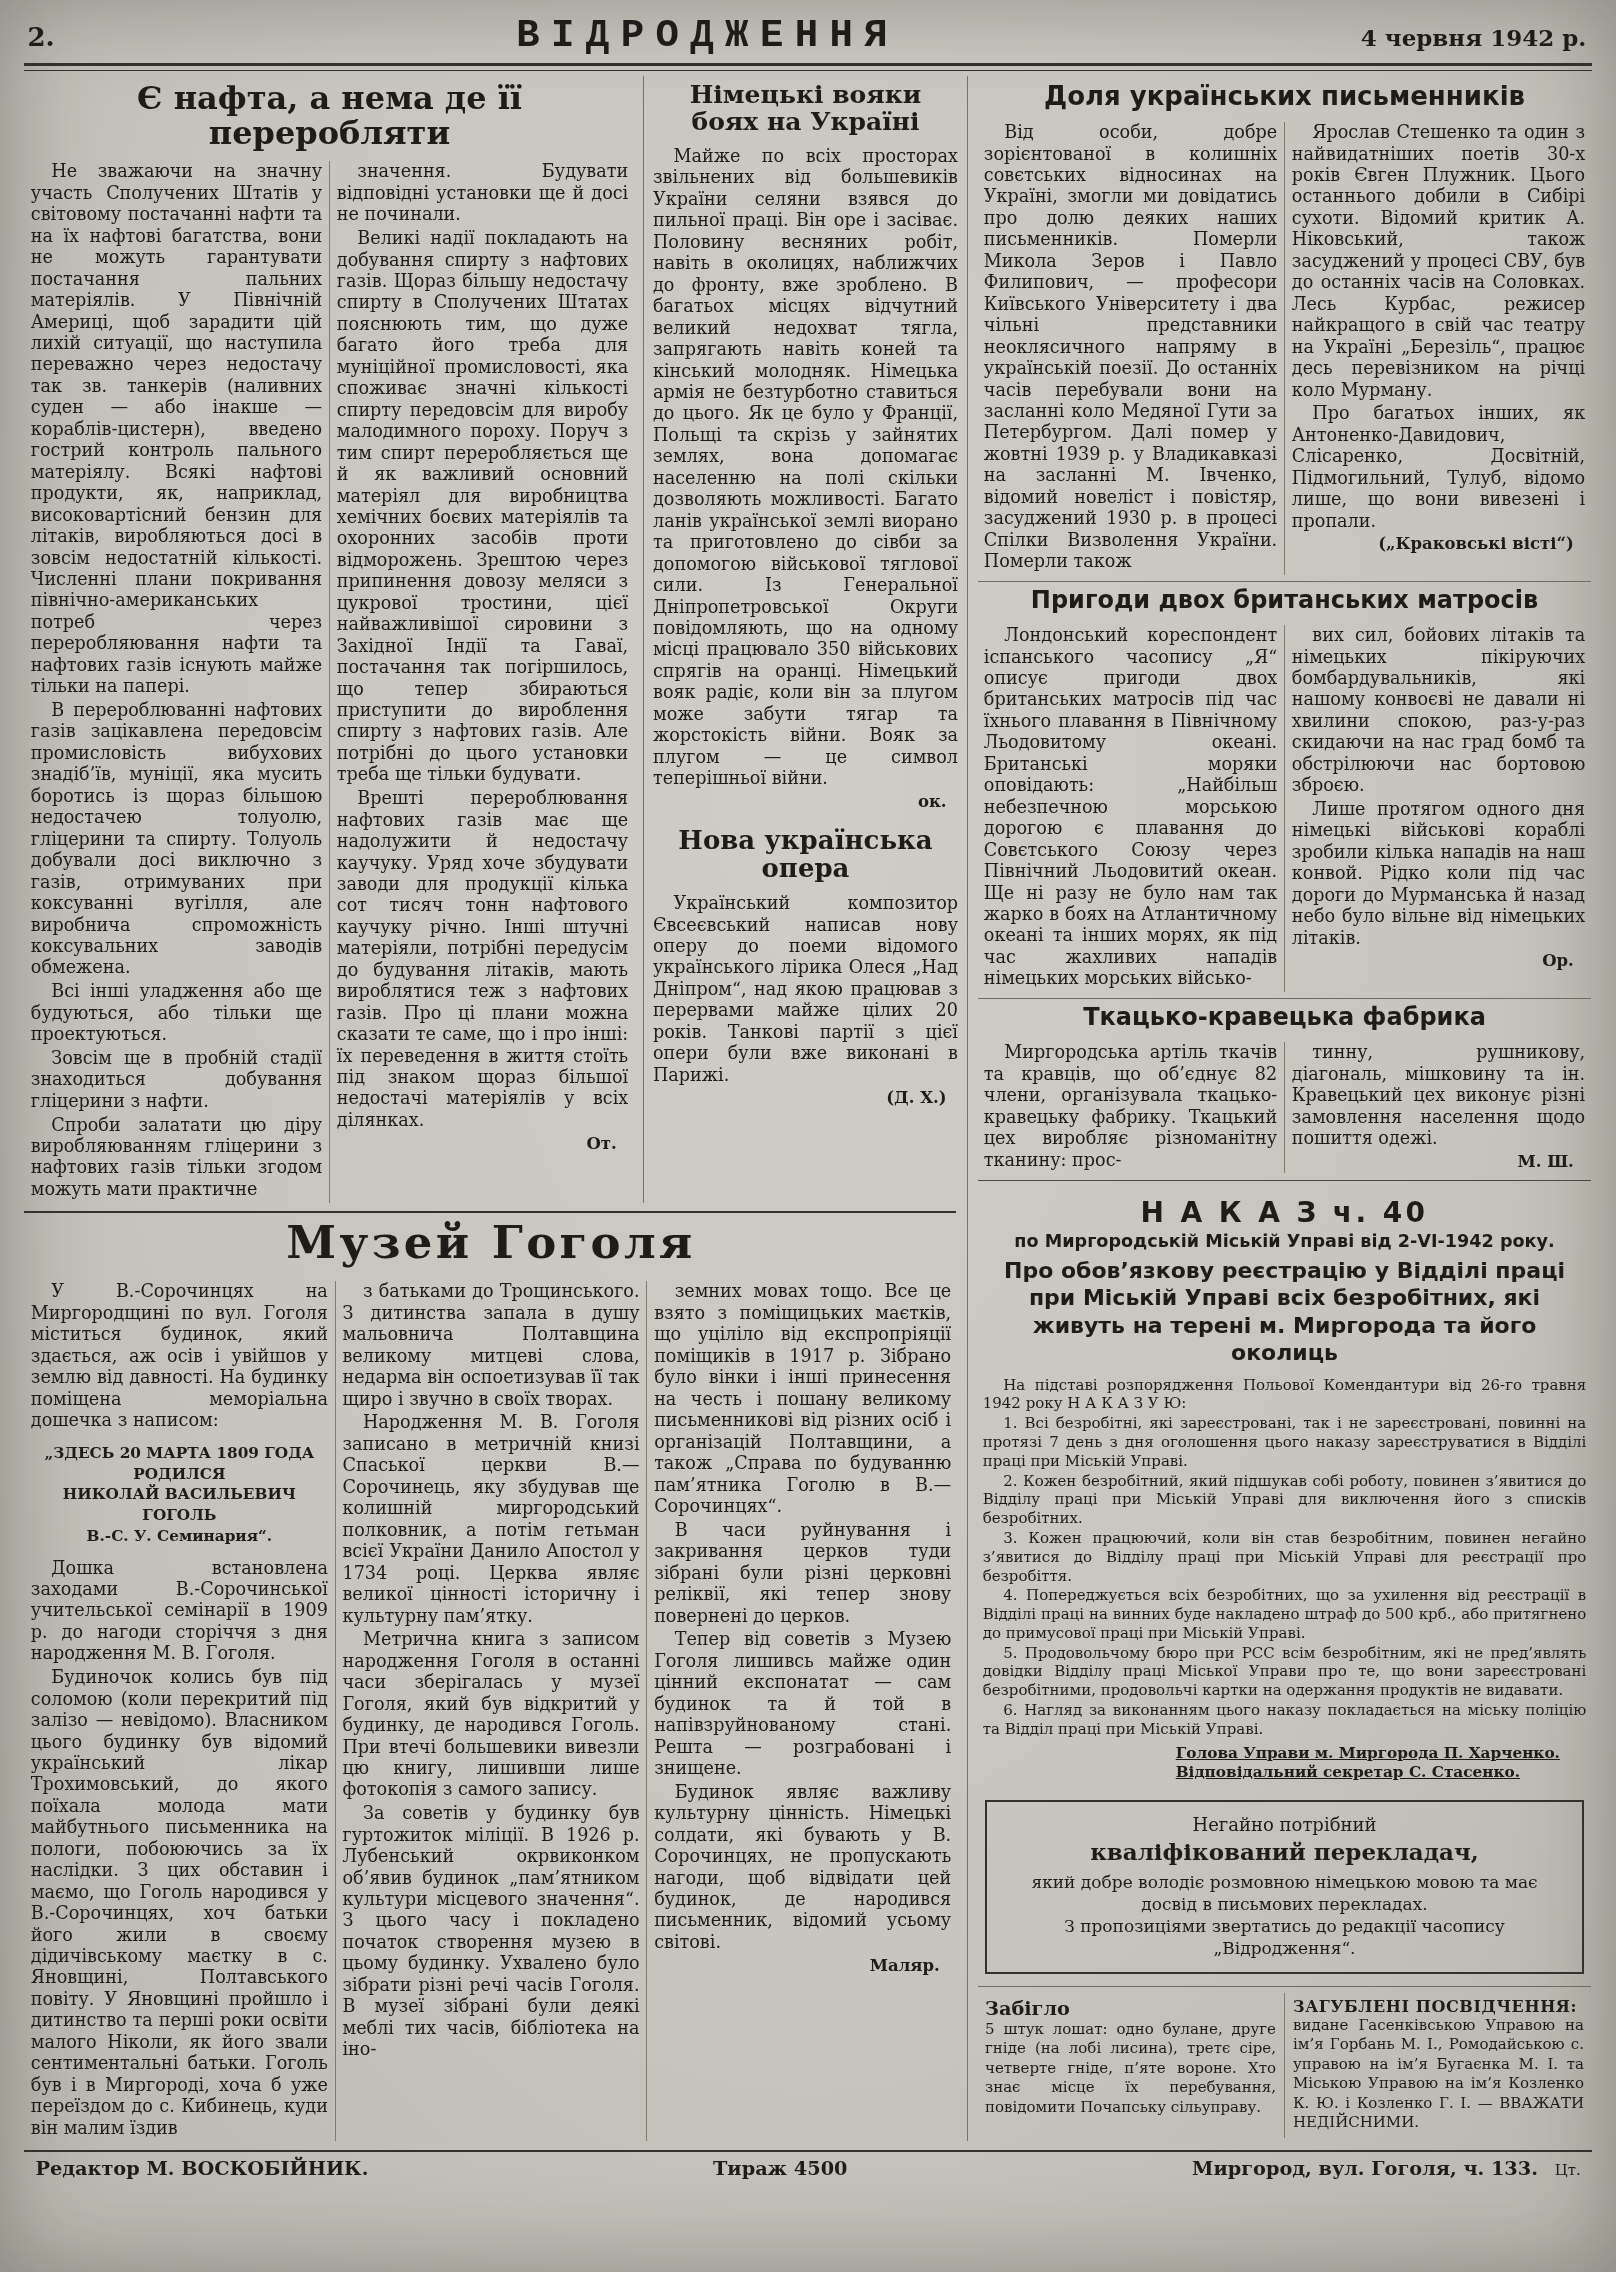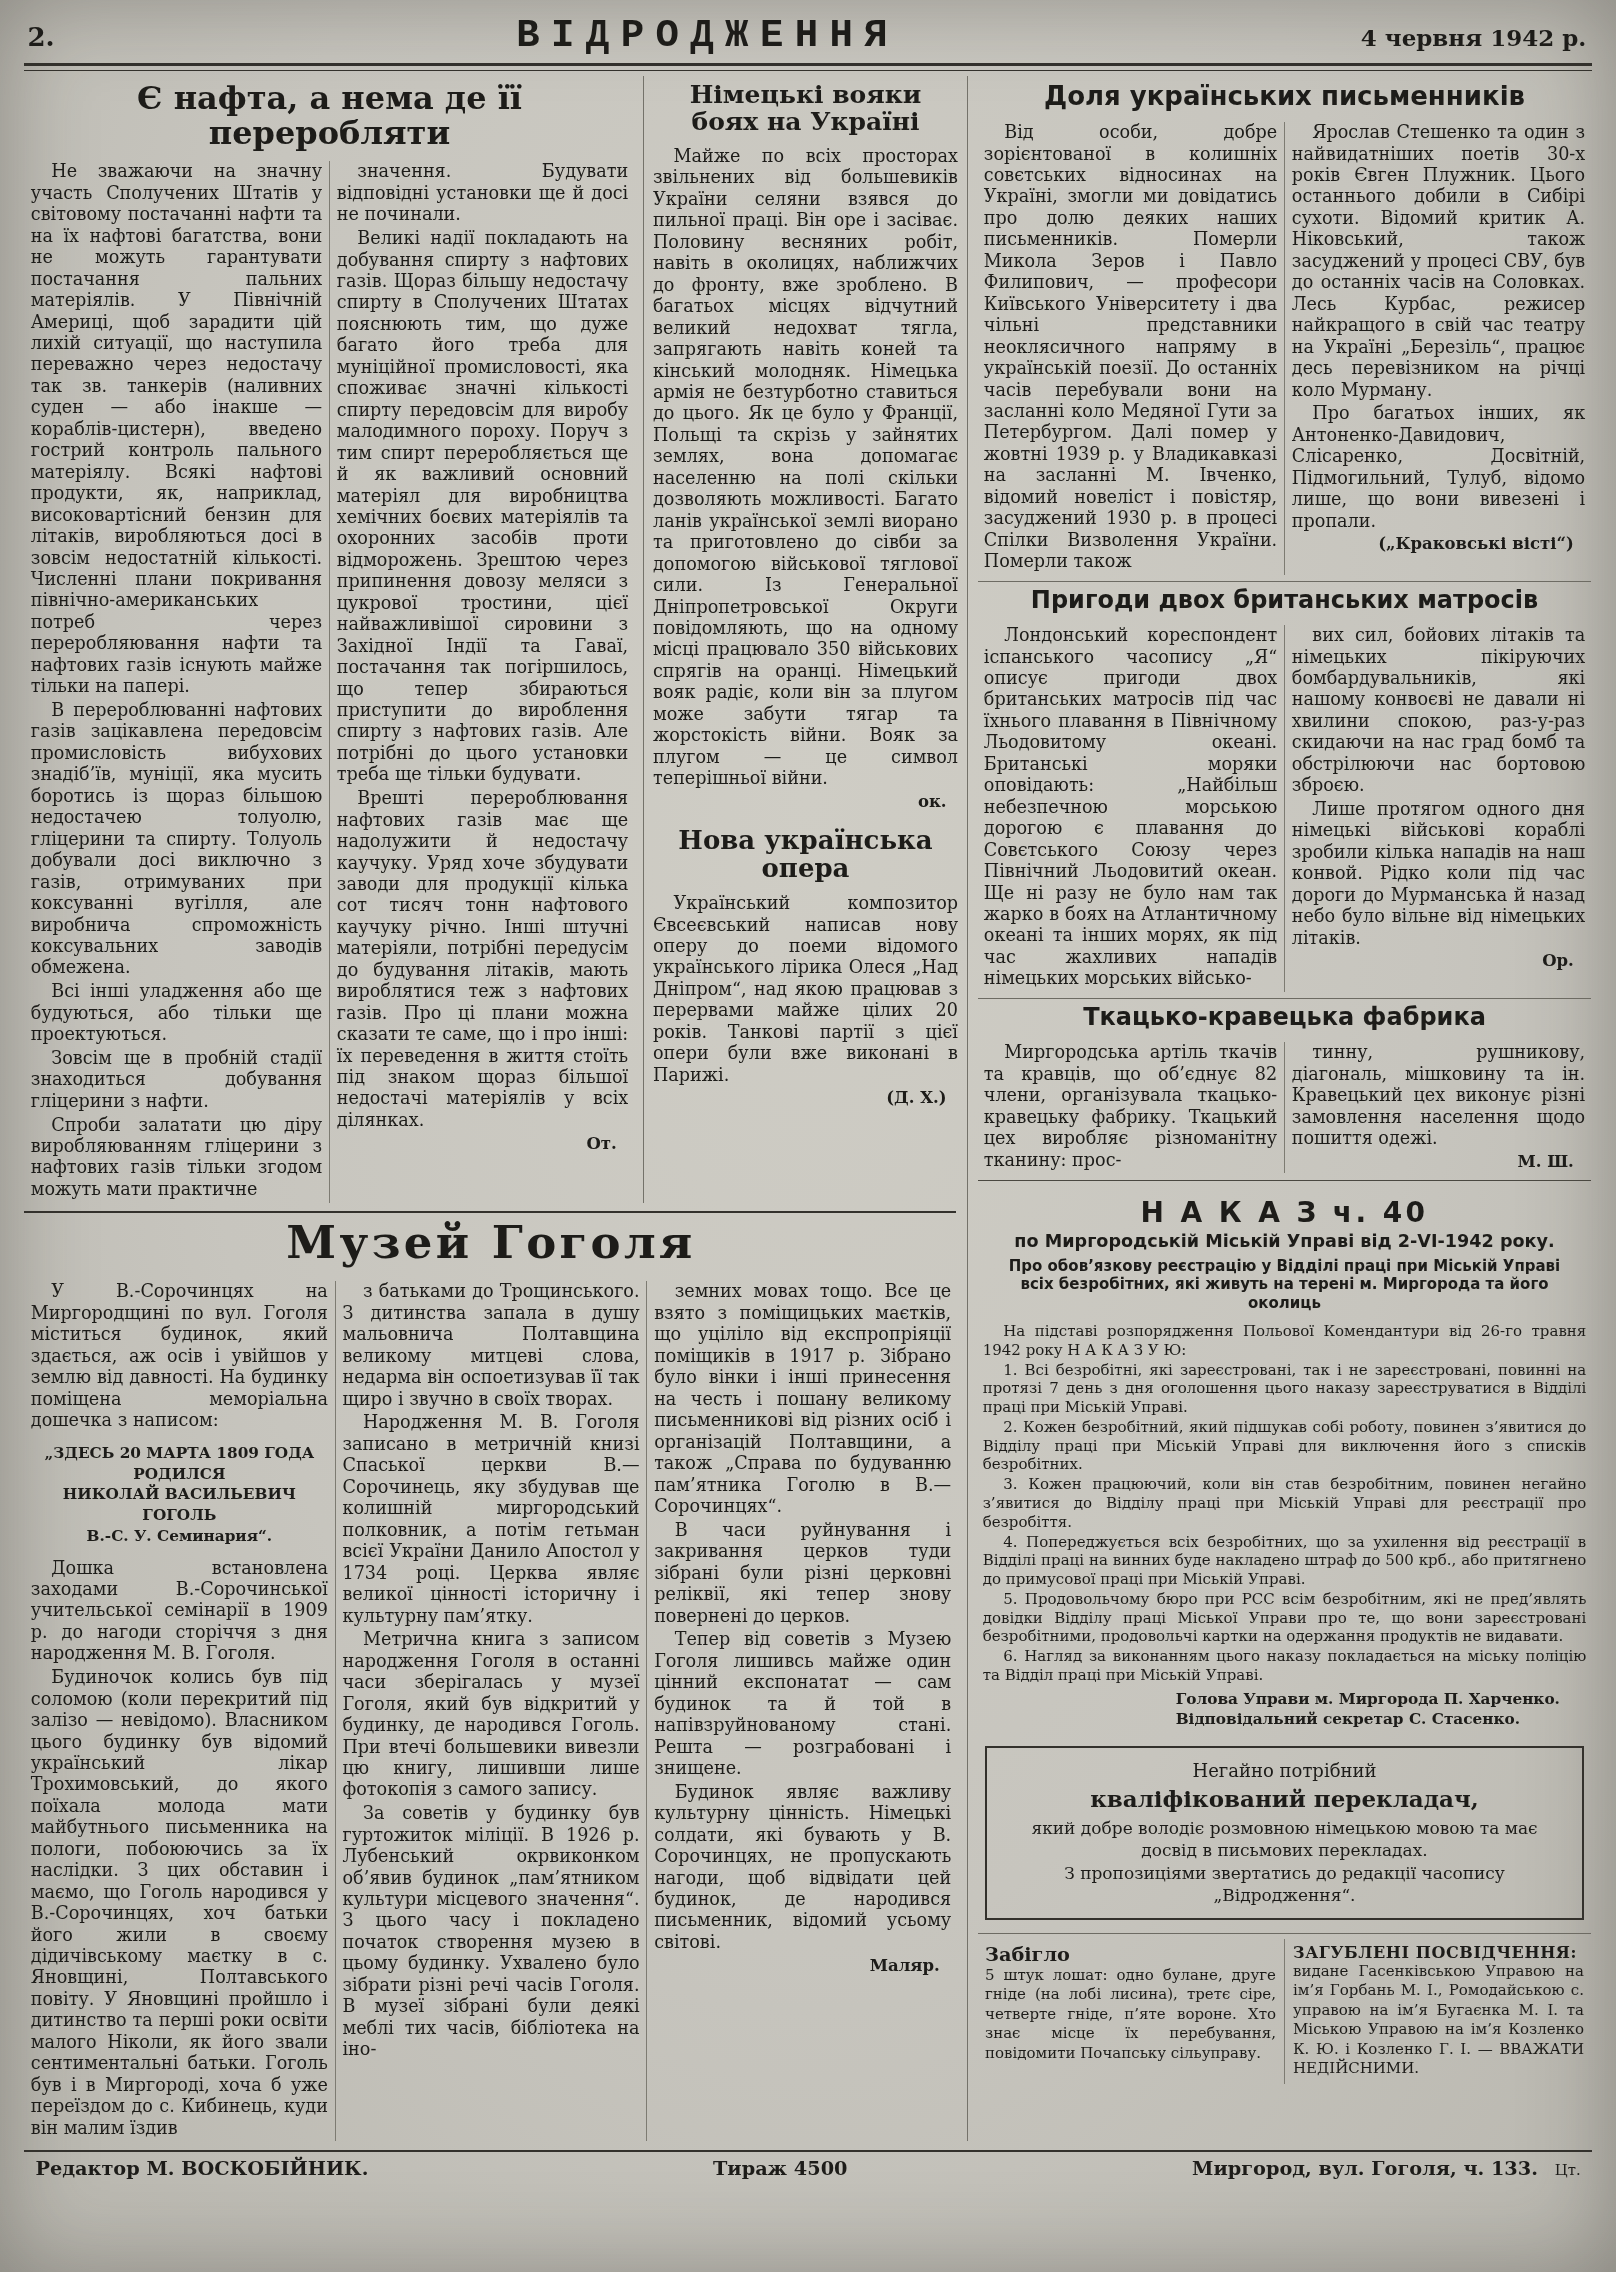--- a/index.html
+++ b/index.html
@@ -52,24 +52,24 @@
 
   
   .gogol-title{font-size:45px;letter-spacing:3.4px;margin:5.7px 0 13.6px 0;}
   .plaque p{text-indent:0;text-align:center;font-weight:bold;font-size:15.3px;line-height:1.35;margin:0;}
   .plaque{margin:11.4px 0;}
 
   
   .nakaz{padding:3.4px 5.7px 1.1px 5.7px;}
   .nakaz-title{font-family:"DejaVu Sans",sans-serif;font-weight:bold;font-size:28px;text-align:center;letter-spacing:3.4px;margin:4.5px 0 2.3px 0;}
   .nakaz-sub{font-family:"DejaVu Sans",sans-serif;font-weight:bold;font-size:17.6px;text-align:center;margin:0 0 5.7px 0;}
-  .nakaz-about{font-family:"DejaVu Sans",sans-serif;font-weight:bold;font-size:15px;text-align:center;margin:0 17px 9px 17px;line-height:1.25;}
+  .nakaz-about{font-family:"DejaVu Sans",sans-serif;font-weight:bold;font-size:22px;text-align:center;margin:0 17px 9px 17px;line-height:1.25;}
   .nakaz .body-small p{font-size:15px;line-height:1.25;margin-bottom:1.1px;}
   .nakaz-sign{font-size:15.3px;font-weight:bold;margin-top:5.7px;}
-  .nakaz-sign div{margin:1.1px 0 1.1px 193px;}
+  .nakaz-sign div{margin:1.1px 0 1.1px 193px;text-decoration:underline;}
 
   
   .translator{border:2.3px solid #33312c;margin:16px 8px 12.5px 8px;padding:12.5px 19.3px;text-align:center;}
   .translator .t1{font-size:18px;}
   .translator .t2{font-size:23px;font-weight:bold;margin:3.4px 0 5.7px 0;}
   .translator .t3{font-size:17px;line-height:1.3;text-align:center;}
 
   
   .ads-row{display:flex;margin-top:3.4px;}
   .ad{flex:1 1 0;box-sizing:border-box;padding:3.4px 8px;}

